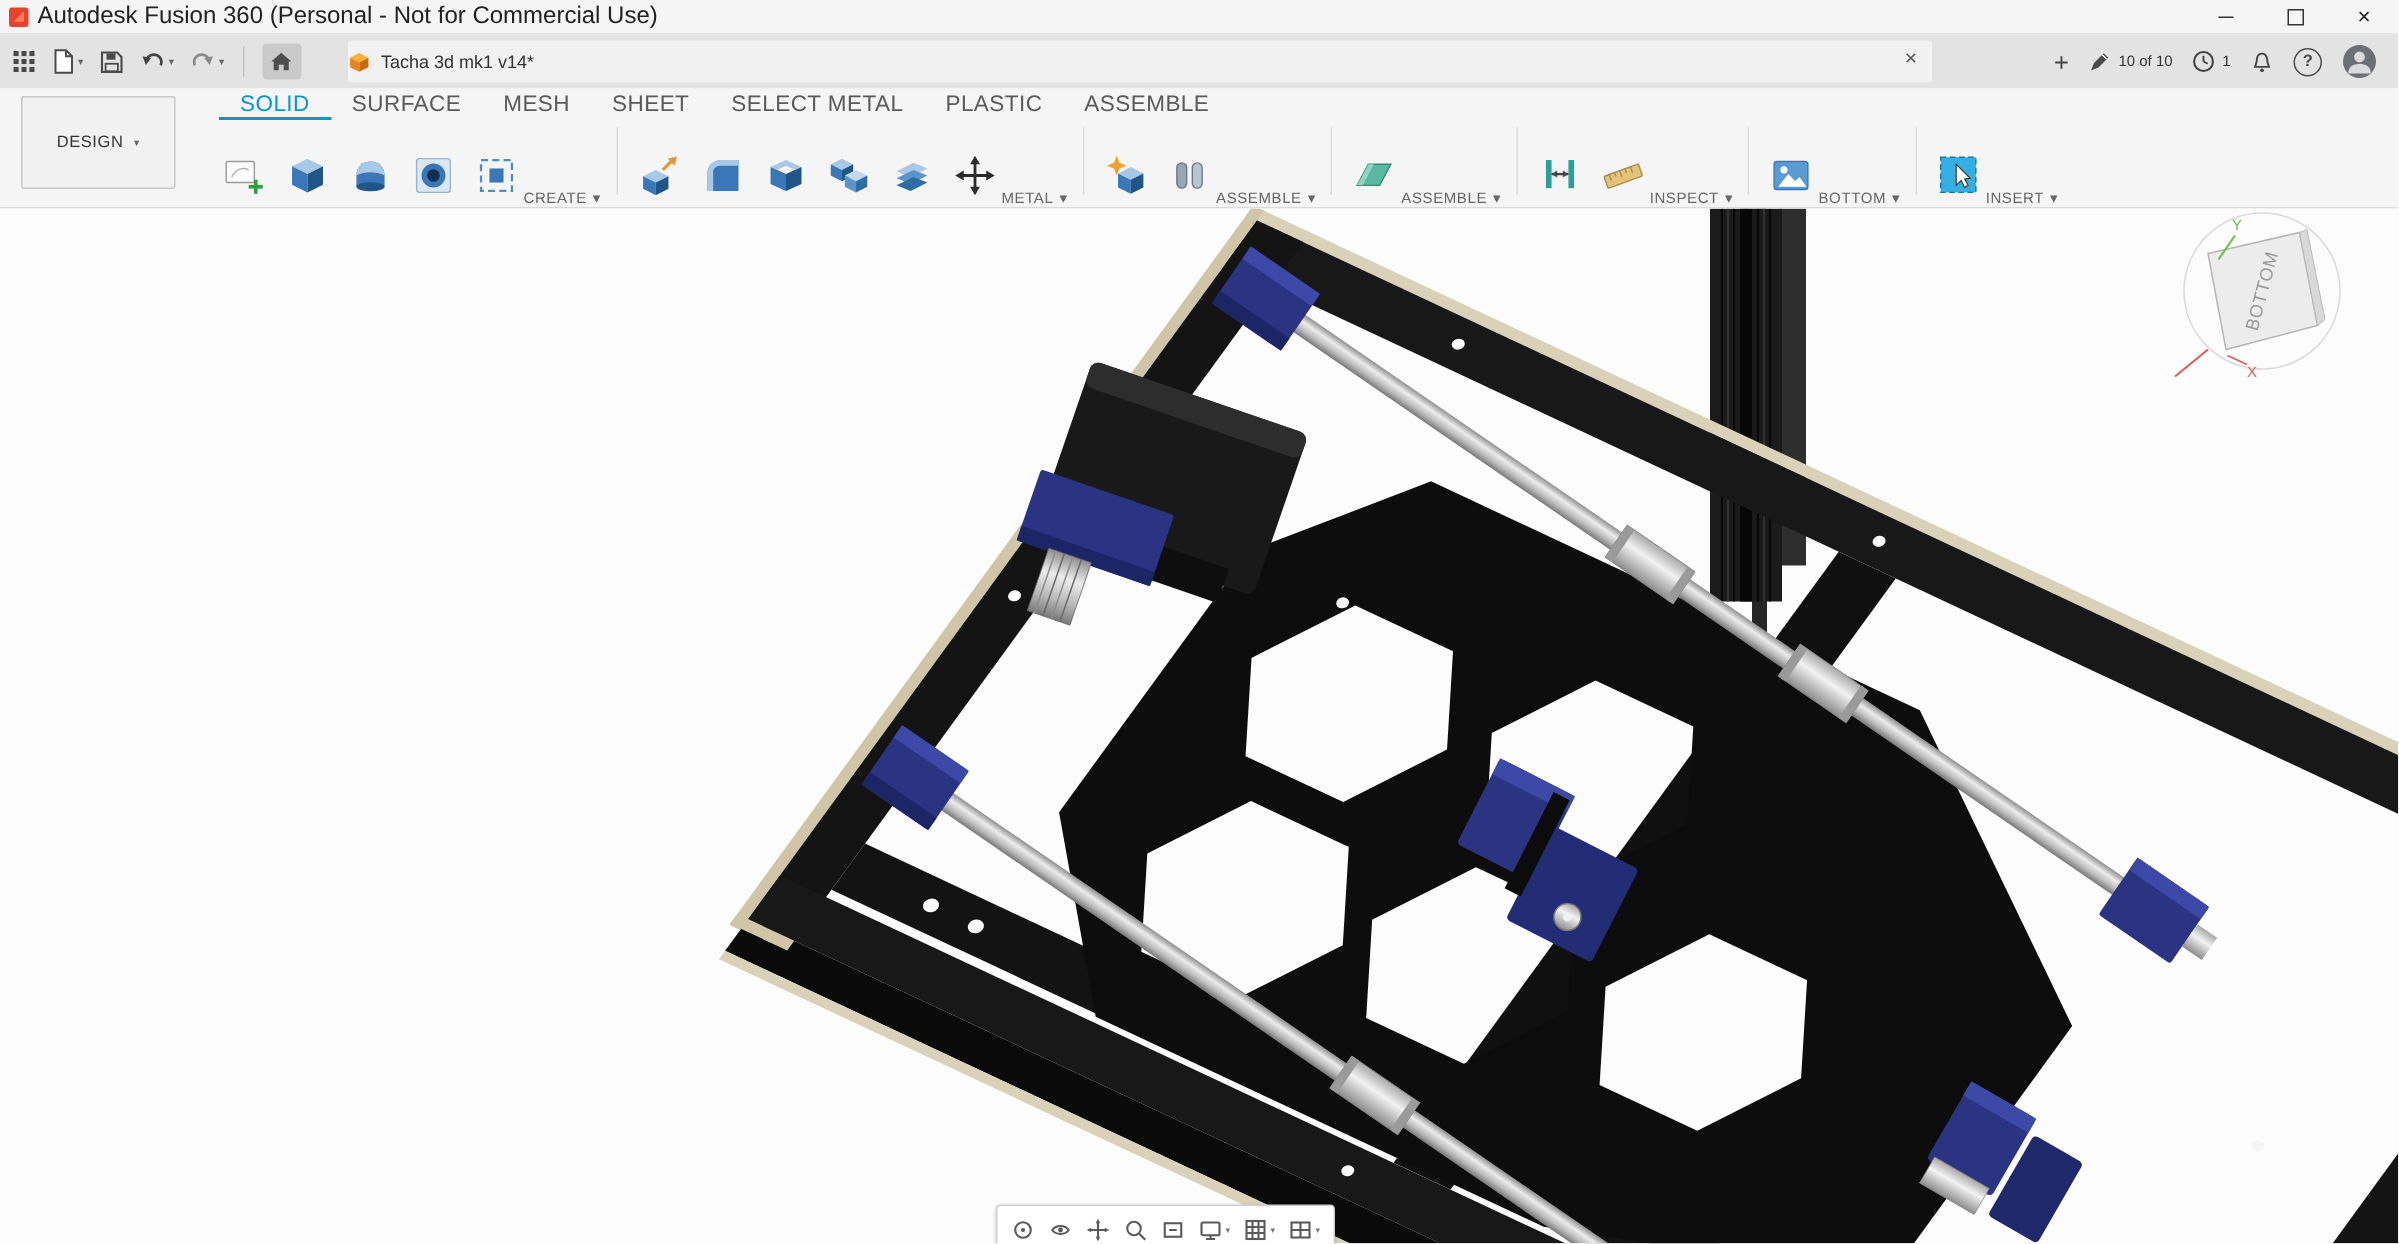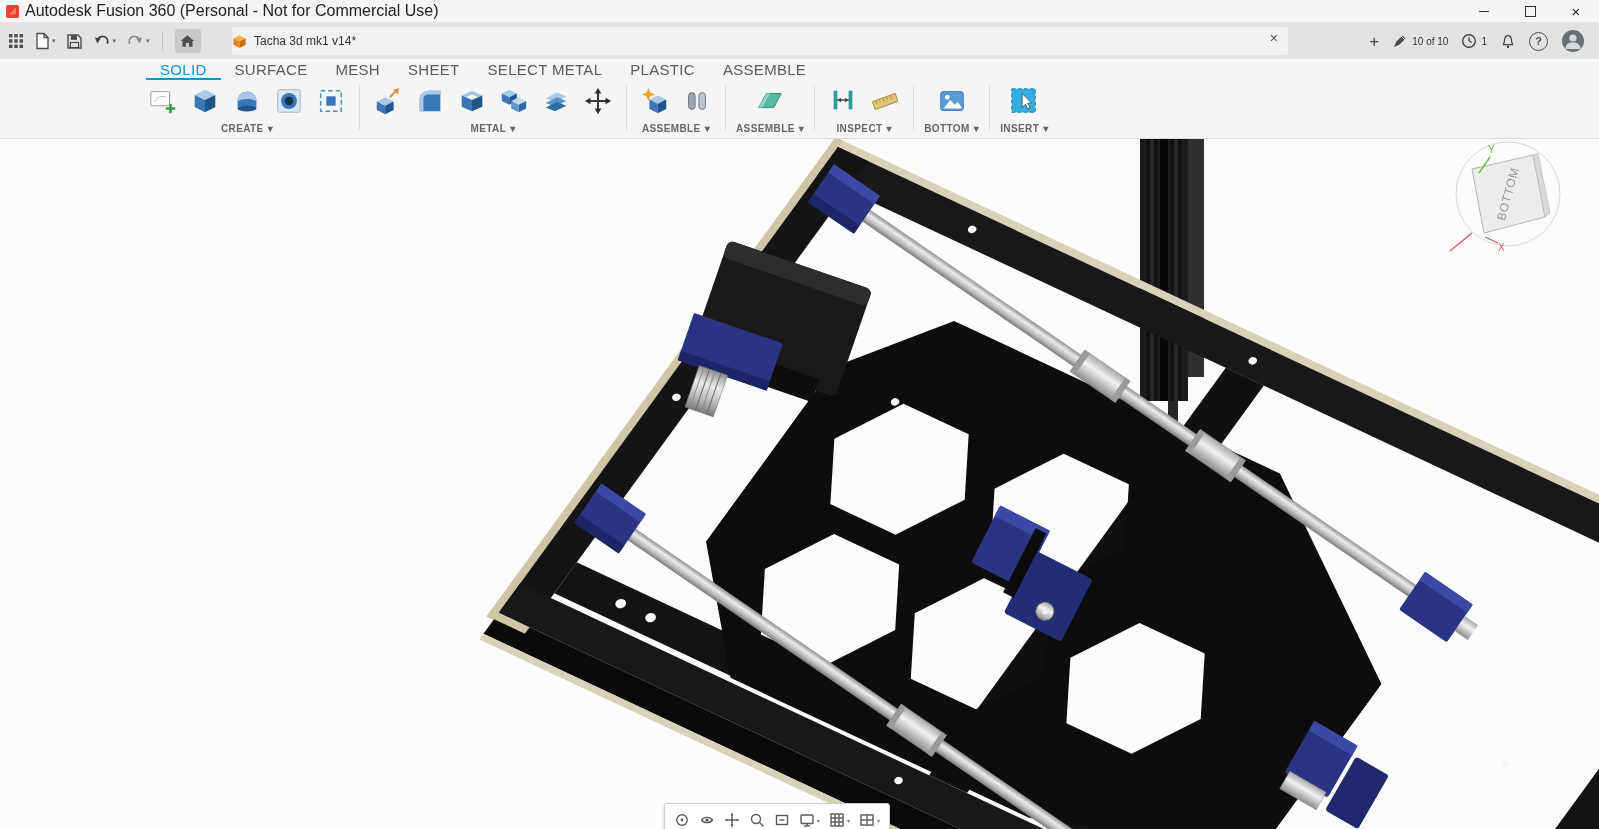--- a/index.html
+++ b/index.html
@@ -34,21 +34,21 @@
   .qb-item{display:flex;align-items:center;gap:4px;}
 
   
   .ribbon{position:absolute;top:59px;left:0;right:0;height:79px;background:#f5f5f5;border-bottom:1px solid #dadada;}
   .design-box{position:absolute;left:14px;top:5px;width:101px;height:60px;background:#f1f1f1;border:1px solid #c7c7c7;border-radius:2px;display:flex;align-items:center;justify-content:center;gap:7px;font-size:11px;color:#333;letter-spacing:.4px;}
   .ribbon-content{margin-left:138px;height:100%;display:flex;flex-direction:column;}
   .ribbon-tabs{display:flex;align-items:stretch;height:21px;padding-left:8px;}
   .ribbon-tab{display:flex;align-items:center;padding:0 14px;font-size:15px;color:#5a5a5a;letter-spacing:.3px;}
   .ribbon-tab.active{color:#0696d7;box-shadow:inset 0 -2px 0 #0696d7;}
   .ribbon-groups{display:flex;align-items:stretch;height:58px;}
-  .group{display:flex;flex-direction:column;align-items:center;padding:0 7px;font-weight:bold;}
+  .group{display:flex;flex-direction:row;align-items:flex-end;padding:0 7px;}
   .group-icons{display:flex;align-items:center;gap:6px;height:42px;}
   .icon-btn{width:36px;height:36px;display:flex;align-items:center;justify-content:center;border-radius:2px;}
   .icon-btn svg{width:30px;height:30px;}
   .group-label{display:flex;align-items:center;gap:4px;font-size:10px;color:#666;letter-spacing:.4px;margin-top:1px;}
   .vdiv{width:1px;background:#dcdcdc;margin:5px 3px 8px 3px;}
 
   
   .canvas{position:absolute;top:139px;left:0;right:0;bottom:0;background:#fcfcfc;overflow:hidden;}
   .model-svg{position:absolute;left:0;top:0;}
   .viewcube-svg{position:absolute;right:1px;top:2px;}
@@ -169,20 +169,24 @@
         </div>
       <svg width="24" height="24" viewBox="0 0 24 24">
           <circle cx="12" cy="12" r="11" fill="#6b7077"></circle>
           <circle cx="12" cy="9" r="3.6" fill="#d8dadd"></circle>
           <path d="M4.5,20 C4.5,15 8,13.6 12,13.6 C16,13.6 19.5,15 19.5,20 Z" fill="#d8dadd"></path>
         </svg>
     </div>
   </div>
 
   <div class="ribbon">
+    <div class="design-box">
+      <span>DESIGN</span>
+      <span class="qb-caret">▾</span>
+    </div>
     <div class="ribbon-content">
       <div class="ribbon-tabs">
         <span class="ribbon-tab active">SOLID</span>
         <span class="ribbon-tab">SURFACE</span>
         <span class="ribbon-tab">MESH</span>
         <span class="ribbon-tab">SHEET</span>
         <span class="ribbon-tab">SELECT METAL</span>
         <span class="ribbon-tab">PLASTIC</span>
         <span class="ribbon-tab">ASSEMBLE</span>
       </div>

